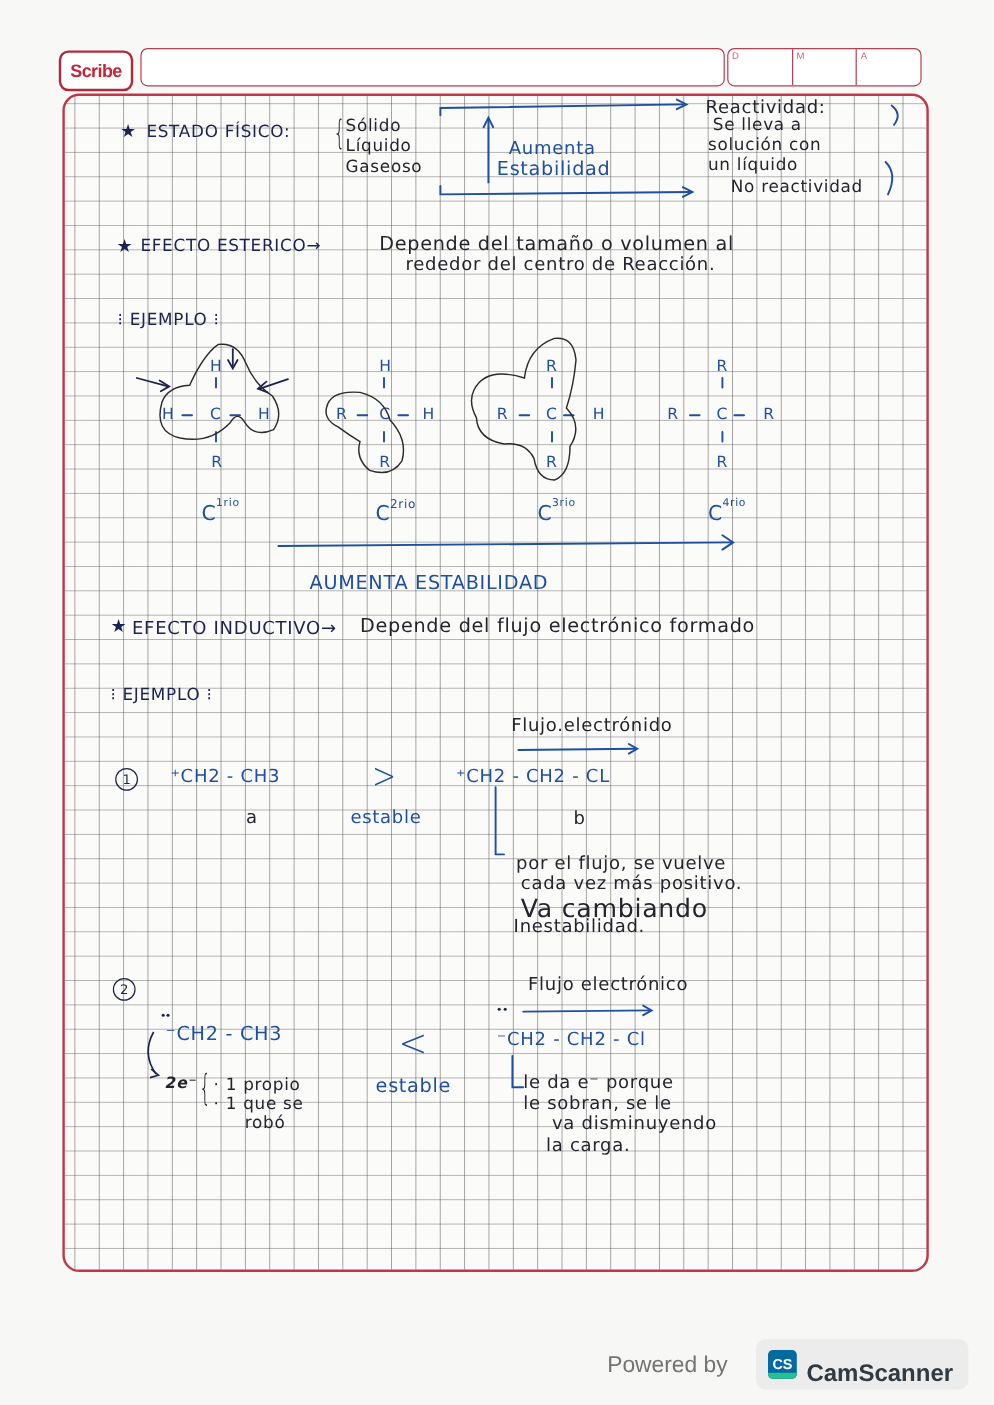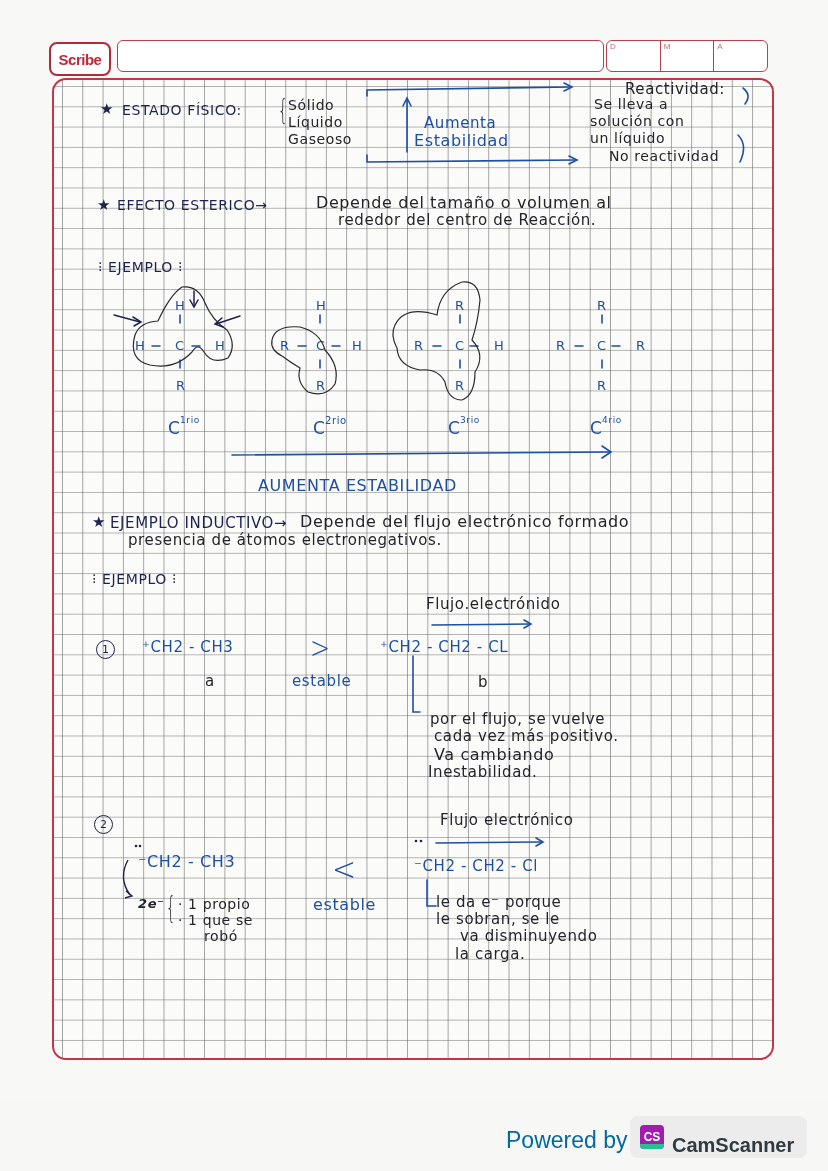--- a/index.html
+++ b/index.html
@@ -46,28 +46,28 @@
     .ink-black { color: #24242c; }
     .hw {
       position: absolute; font-family: "DejaVu Sans", sans-serif; white-space: nowrap;
       letter-spacing: 0.6px;
     }
     .star { font-size: 15px; }
     svg.overlay { position: absolute; left: 0; top: 0; width: 828px; height: 1171px; pointer-events: none; }
     
     .powered {
       position: absolute; left: 506px; top: 1127px; font-family: "Liberation Sans", sans-serif;
-      font-size: 23px; color: #0369a1;
+      font-size: 19px; color: #737373;
     }
     .cs-badge {
       position: absolute; left: 630px; top: 1116px; width: 177px; height: 42px;
       background: #ececec; border-radius: 8px; display: flex; align-items: center;
     }
     .cs-logo {
-      width: 24px; height: 24px; margin-left: 10px; background: #a21caf; border-radius: 4px;
+      width: 24px; height: 24px; margin-left: 10px; background: #0369a1; border-radius: 4px;
       color: #fff; font-family: "Liberation Sans", sans-serif; font-weight: bold; font-size: 12px;
       display: flex; align-items: center; justify-content: center; position: relative; overflow: hidden;
     }
     .cs-logo::after {
       content: ""; position: absolute; left: 0; bottom: 0; width: 100%; height: 5px; background: #25c191;
     }
     .cs-name {
       margin-left: 8px; font-family: "Liberation Sans", sans-serif; font-weight: bold;
       font-size: 20px; color: #2f3a42; margin-top: 16px;
     }
@@ -88,21 +88,21 @@
   <div class="sheet"></div>
 
   <span class="hw ink-dark star" style="left:100px; top:100px;">★</span>
   <span class="hw ink-dark" style="left:122px; top:102px; font-size:14px;">ESTADO FÍSICO:</span>
   <span class="hw ink-black" style="left:278px; top:94px; font-size:28px; font-weight:200; transform:scaleX(0.55); transform-origin:left top;">{</span>
   <span class="hw ink-black" style="left:288px; top:97px; font-size:14px;">Sólido</span>
   <span class="hw ink-black" style="left:288px; top:114px; font-size:14px;">Líquido</span>
   <span class="hw ink-black" style="left:288px; top:131px; font-size:14px;">Gaseoso</span>
   <span class="hw ink-blue" style="left:424px; top:114px; font-size:15px;">Aumenta</span>
   <span class="hw ink-blue" style="left:414px; top:131px; font-size:16px;">Estabilidad</span>
-  <span class="hw ink-black" style="left:588px; top:80px; font-size:15px;margin-left:37px;">Reactividad:</span>
+  <span class="hw ink-black" style="left:588px; top:80px; font-size:15px;">Reactividad:</span>
   <span class="hw ink-black" style="left:594px; top:96px; font-size:14px;">Se lleva a</span>
   <span class="hw ink-black" style="left:590px; top:113px; font-size:14px;">solución con</span>
   <span class="hw ink-black" style="left:590px; top:130px; font-size:14px;">un líquido</span>
   <span class="hw ink-black" style="left:609px; top:148px; font-size:14px;">No reactividad</span>
 
   <span class="hw ink-dark star" style="left:97px; top:196px;">★</span>
   <span class="hw ink-dark" style="left:117px; top:197px; font-size:14px;">EFECTO ESTERICO→</span>
   <span class="hw ink-black" style="left:338px; top:211px; font-size:15px;">rededor del centro de Reacción.</span>
   <span class="hw ink-black" style="left:316px; top:193px; font-size:16px;">Depende del tamaño o volumen al</span>
   <span class="hw ink-dark" style="left:98px; top:259px; font-size:14px;">⁝ EJEMPLO ⁝</span>
@@ -139,36 +139,35 @@
     <span class="hw ink-blue" style="left:556px; top:338px; font-size:13px;">R</span>
     <span class="hw ink-blue" style="left:597px; top:338px; font-size:13px;">C</span>
     <span class="hw ink-blue" style="left:636px; top:338px; font-size:13px;">R</span>
     <span class="hw ink-blue" style="left:597px; top:378px; font-size:13px;">R</span>
     <span class="hw ink-blue" style="left:590px; top:418px; font-size:17px;">C</span>
     <span class="hw ink-blue" style="left:602px; top:415px; font-size:9px;">4rio</span>
   </div>
   <span class="hw ink-blue" style="left:258px; top:476px; font-size:16px;">AUMENTA ESTABILIDAD</span>
 
   <span class="hw ink-dark star" style="left:92px; top:513px;">★</span>
-  <span class="hw ink-dark" style="left:110px; top:514px; font-size:15px;">EJEMPLO INDUCTIVO→</span>
+  <span class="hw ink-dark" style="left:110px; top:514px; font-size:15px;">EFECTO INDUCTIVO→</span>
   <span class="hw ink-black" style="left:300px; top:512px; font-size:16px;">Depende del flujo electrónico formado</span>
-  <span class="hw ink-black" style="left:128px; top:531px; font-size:15px;">presencia de átomos electronegativos.</span>
   <span class="hw ink-dark" style="left:92px; top:571px; font-size:14px;">⁝ EJEMPLO ⁝</span>
 
   <span class="hw ink-dark" style="left:96px; top:640px; width:17px; height:17px; border:1.5px solid #1d2350; border-radius:50%; font-size:11px; text-align:center; line-height:17px; letter-spacing:0;">1</span>
   <span class="hw ink-blue" style="left:142px; top:638px; font-size:15px;">⁺CH2 - CH3</span>
   <span class="hw ink-black" style="left:205px; top:672px; font-size:15px;">a</span>
   <span class="hw ink-blue" style="left:310px; top:630px; font-size:30px; font-weight:100; transform:scaleX(0.8); transform-origin:left top;">&gt;</span>
   <span class="hw ink-blue" style="left:292px; top:672px; font-size:15px;">estable</span>
   <span class="hw ink-black" style="left:426px; top:595px; font-size:15px;">Flujo.electrónido</span>
   <span class="hw ink-blue" style="left:380px; top:638px; font-size:15px;">⁺CH2 - CH2 - CL</span>
   <span class="hw ink-black" style="left:478px; top:673px; font-size:15px;">b</span>
   <span class="hw ink-black" style="left:430px; top:710px; font-size:15px;">por el flujo, se vuelve</span>
   <span class="hw ink-black" style="left:434px; top:727px; font-size:15px;">cada vez más positivo.</span>
-  <span class="hw ink-black" style="left:434px; top:745px; font-size:16px;text-align:right;">Va cambiando</span>
+  <span class="hw ink-black" style="left:434px; top:745px; font-size:21px;text-align:right;">Va cambiando</span>
   <span class="hw ink-black" style="left:428px; top:763px; font-size:15px;">Inestabilidad.</span>
 
   <span class="hw ink-dark" style="left:94px; top:815px; width:17px; height:17px; border:1.5px solid #1d2350; border-radius:50%; font-size:11px; text-align:center; line-height:17px; letter-spacing:0;">2</span>
   <span class="hw ink-blue" style="left:138px; top:852px; font-size:16px;text-align:right;">⁻CH2 - CH3</span>
   <span class="hw ink-black" style="left:138px; top:896px; font-size:13px; font-style:italic;font-weight:bold;">2e⁻</span>
   <span class="hw ink-black" style="left:166px; top:890px; font-size:30px; font-weight:200; transform:scaleX(0.5); transform-origin:left top;">{</span>
   <span class="hw ink-black" style="left:178px; top:896px; font-size:14px;">· 1 propio</span>
   <span class="hw ink-black" style="left:178px; top:912px; font-size:14px;">· 1 que se</span>
   <span class="hw ink-black" style="left:204px; top:928px; font-size:14px;">robó</span>
   <span class="hw ink-blue" style="left:332px; top:850px; font-size:32px; font-weight:100; transform:scaleX(0.9); transform-origin:left top;">&lt;</span>

